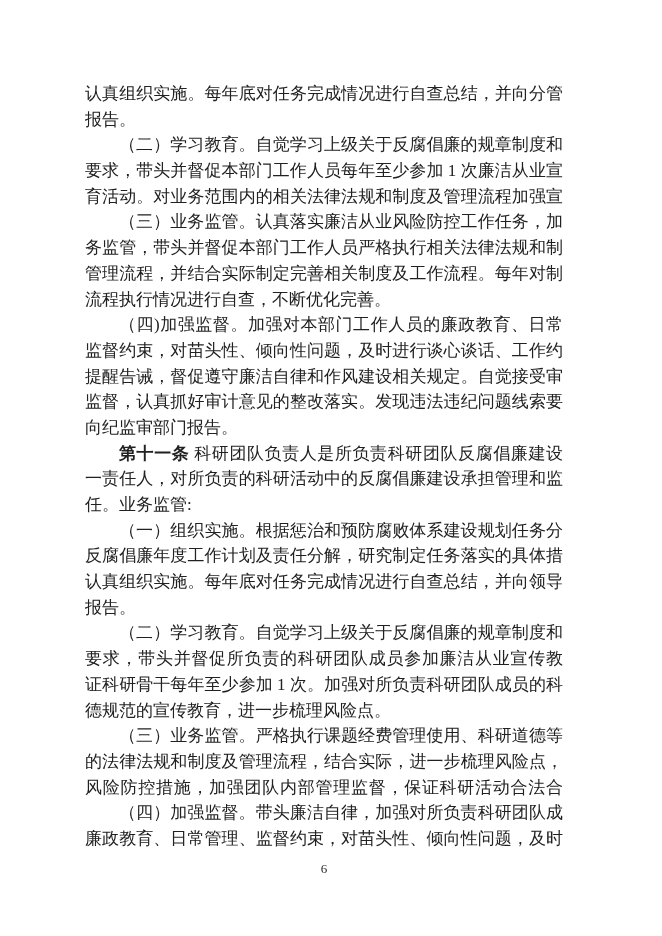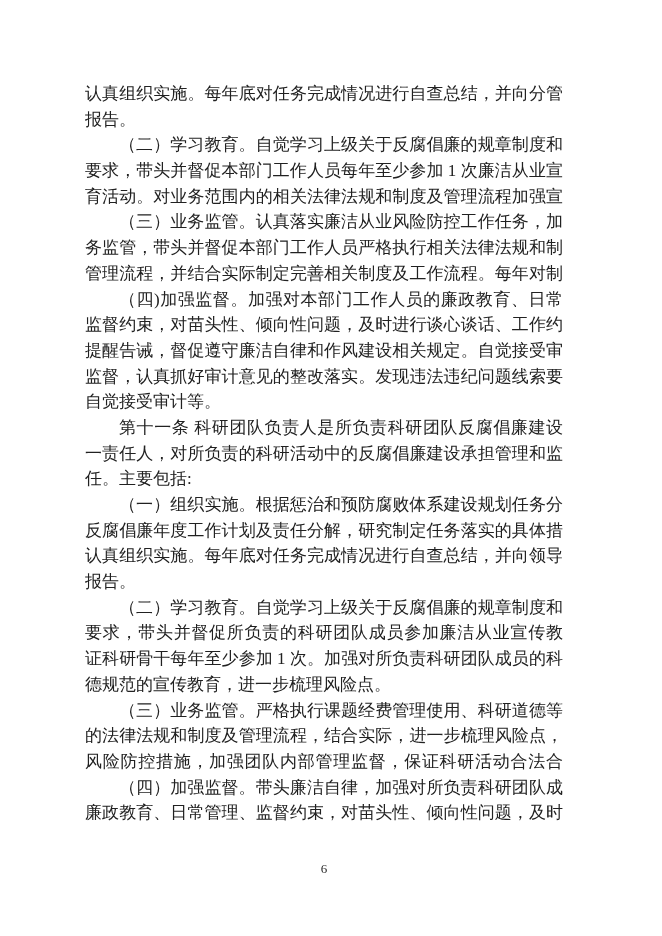--- a/index.html
+++ b/index.html
@@ -31,21 +31,21 @@
     text-justify: inter-character;
     overflow: hidden;
   }
   .line.first {
     padding-left: 34px;
   }
   .line.last {
     text-align-last: left;
   }
   .line b {
-    font-weight: normal;
+    font-weight: bold;
   }
   .page-number {
     position: absolute;
     top: 861px;
     left: 85px;
     width: 478px;
     text-align: center;
     font-size: 13px;
     line-height: 16px;
     color: #2a2a2a;
@@ -57,28 +57,29 @@
 <div class="page">
   <div class="doc-body" id="doc-body">
       <div class="line">认真组织实施。每年底对任务完成情况进行自查总结，并向分管领导</div>
       <div class="line last">报告。</div>
       <div class="line first">（二）学习教育。自觉学习上级关于反腐倡廉的规章制度和部署</div>
       <div class="line">要求，带头并督促本部门工作人员每年至少参加 1 次廉洁从业宣传教</div>
       <div class="line last">育活动。对业务范围内的相关法律法规和制度及管理流程加强宣讲。</div>
       <div class="line first">（三）业务监管。认真落实廉洁从业风险防控工作任务，加强业</div>
       <div class="line">务监管，带头并督促本部门工作人员严格执行相关法律法规和制度及</div>
       <div class="line">管理流程，并结合实际制定完善相关制度及工作流程。每年对制度、</div>
+      <div class="line last">流程执行情况进行自查，不断优化完善。</div>
       <div class="line first">（四)加强监督。加强对本部门工作人员的廉政教育、日常管理、</div>
       <div class="line">监督约束，对苗头性、倾向性问题，及时进行谈心谈话、工作约谈、</div>
       <div class="line">提醒告诫，督促遵守廉洁自律和作风建设相关规定。自觉接受审计等</div>
       <div class="line">监督，认真抓好审计意见的整改落实。发现违法违纪问题线索要及时</div>
-      <div class="line last">自觉接受审计等。</div>
+      <div class="line last">向纪监审部门报告。</div>
       <div class="line first"><b>第十一条</b> 科研团队负责人是所负责科研团队反腐倡廉建设的第</div>
       <div class="line">一责任人，对所负责的科研活动中的反腐倡廉建设承担管理和监督责</div>
-      <div class="line last">任。主要包括:</div>
+      <div class="line last">任。业务监管:</div>
       <div class="line first">（一）组织实施。根据惩治和预防腐败体系建设规划任务分工和</div>
       <div class="line">反腐倡廉年度工作计划及责任分解，研究制定任务落实的具体措施并</div>
       <div class="line">认真组织实施。每年底对任务完成情况进行自查总结，并向领导班子</div>
       <div class="line last">报告。</div>
       <div class="line first">（二）学习教育。自觉学习上级关于反腐倡廉的规章制度和部署</div>
       <div class="line">要求，带头并督促所负责的科研团队成员参加廉洁从业宣传教育，保</div>
       <div class="line">证科研骨干每年至少参加 1 次。加强对所负责科研团队成员的科研道</div>
       <div class="line last">德规范的宣传教育，进一步梳理风险点。</div>
       <div class="line first">（三）业务监管。严格执行课题经费管理使用、科研道德等方面</div>
       <div class="line">的法律法规和制度及管理流程，结合实际，进一步梳理风险点，健全</div>

